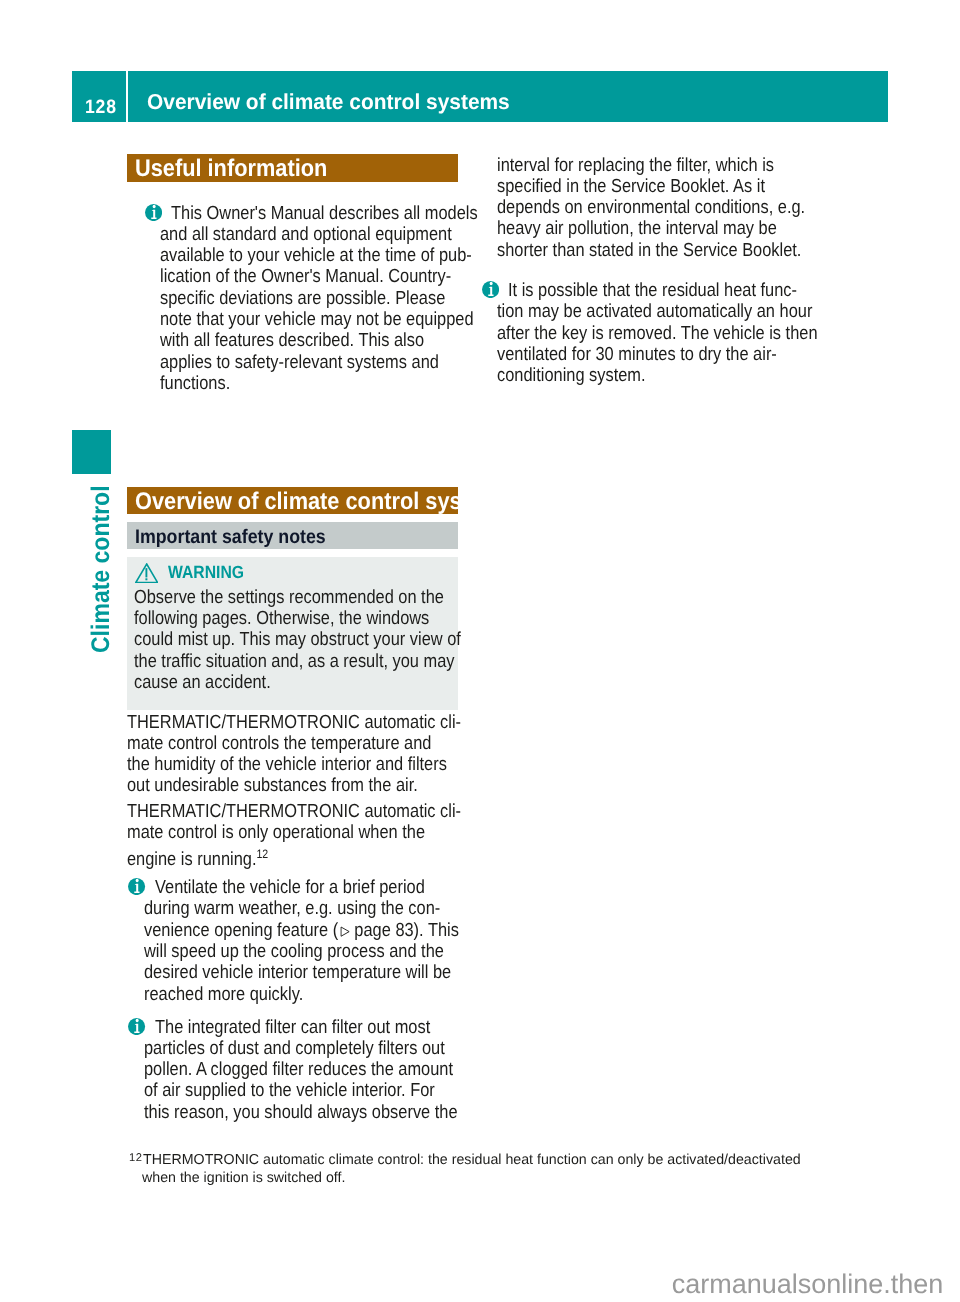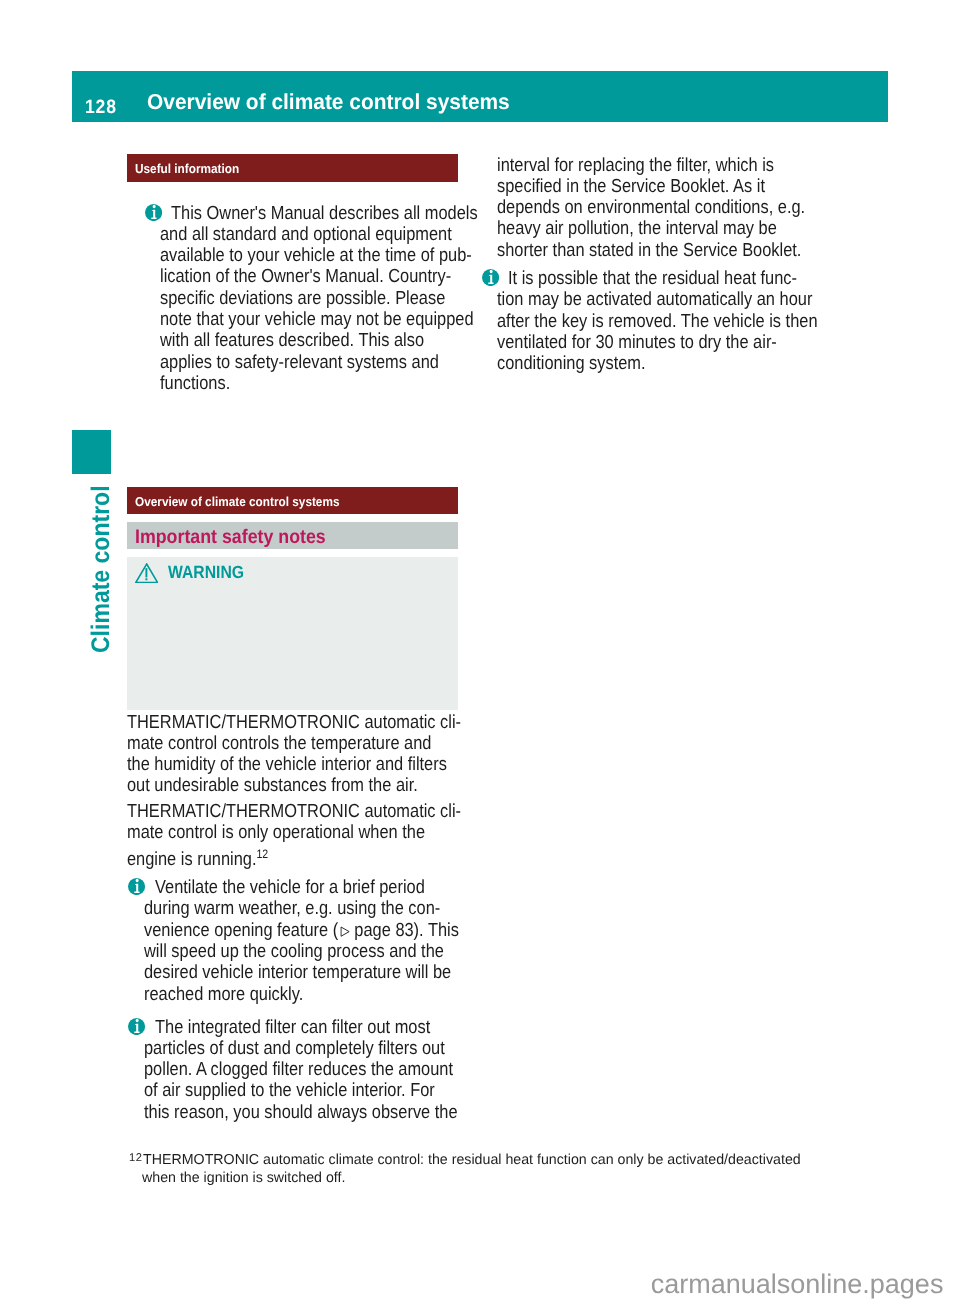--- a/index.html
+++ b/index.html
@@ -10,21 +10,20 @@
     color:#1d1d1b;
     -webkit-font-smoothing:antialiased;
     text-rendering:geometricPrecision;
   }
   .page { position:absolute; left:0; top:0; width:960px; height:1302px; overflow:hidden; background:#fff; }
 
   
   .hdr-pagenum {
     position:absolute; left:72px; top:71px; width:53.5px; height:50.5px;
     background:#009a9a;
-    padding-left:28px;
   }
   .hdr-pagenum .t {
     position:absolute; left:12.6px; top:0; height:50.5px; line-height:73.9px;
     color:#ffffff; font-weight:bold; font-size:19.33px; letter-spacing:0.9px;
     display:inline-block; transform:scaleX(0.907); transform-origin:left top;
   }
   .hdr-title {
     position:absolute; left:127.5px; top:71px; width:760.5px; height:50.5px;
     background:#009a9a;
   }
@@ -47,27 +46,27 @@
   
   .blk { position:absolute; }
   .ln {
     font-size:18.9px; letter-spacing:0px; line-height:21.3px;
     color:#1d1d1b; white-space:pre; height:21.3px;
     transform:scaleX(0.868); transform-origin:left top;
   }
 
   .sec-bar {
     position:absolute; left:126.7px; width:331.5px; height:27.7px;
-    background:#7f1d1d; color:#ffffff; font-weight:bold;
-    font-size:13px; letter-spacing:0px; line-height:30.5px;
+    background:#a16207; color:#ffffff; font-weight:bold;
+    font-size:24px; letter-spacing:0px; line-height:30.5px;
     box-sizing:border-box; padding-left:0;
   }
   .sub-bar {
     position:absolute; left:126.7px; width:331.5px; height:26.9px;
-    background:#c4cbcb; color:#be185d; font-weight:bold;
+    background:#c4cbcb; color:#0f172a; font-weight:bold;
     font-size:19.62px; letter-spacing:0px; line-height:30.3px;
     box-sizing:border-box; padding-left:0;
   }
   .bar-tx { display:inline-block; white-space:pre; transform:scaleX(0.907); transform-origin:left top; margin-left:8.1px; }
   .warn-box {
     position:absolute; left:126.7px; width:331.2px;
     background:#e9edec;
   }
   .warn-head { position:absolute; left:8px; top:6px; width:300px; height:22px; }
   .warn-head .tri { position:absolute; left:0; top:0; line-height:0; }
@@ -143,20 +142,27 @@
 
   <div class="warn-box" style="top:556.7px; height:153px">
     <div class="warn-head">
         <span class="tri"><svg width="23.4" height="20.5" viewBox="0 0 23.4 20.5">
             <path d="M11.7 1.0 L22.6 19.5 L0.8 19.5 Z" fill="none" stroke="#009a9a" stroke-width="1.55" stroke-linejoin="miter"></path>
             <rect x="10.45" y="5.1" width="1.9" height="9.3" fill="#009a9a"></rect>
             <rect x="10.4" y="15.3" width="2.0" height="2.0" fill="#009a9a"></rect>
           </svg></span>
         <span class="lbl">WARNING</span>
       </div>
+    <div class="blk" style="left:7.2px; top:30.0px">
+      <div class="ln">Observe the settings recommended on the</div>
+      <div class="ln">following pages. Otherwise, the windows</div>
+      <div class="ln">could mist up. This may obstruct your view of</div>
+      <div class="ln">the traffic situation and, as a result, you may</div>
+      <div class="ln">cause an accident.</div>
+    </div>
   </div>
 
   <div class="blk" style="left:126.7px; top:711.5px">
     <div class="ln">THERMATIC/THERMOTRONIC automatic cli-</div>
     <div class="ln">mate control controls the temperature and</div>
     <div class="ln">the humidity of the vehicle interior and filters</div>
     <div class="ln">out undesirable substances from the air.</div>
   </div>
 
   <div class="blk" style="left:126.7px; top:801.2px">
@@ -199,34 +205,34 @@
   </div>
 
   <div class="blk" style="left:497.3px; top:154.5px">
     <div class="ln">interval for replacing the filter, which is</div>
     <div class="ln">specified in the Service Booklet. As it</div>
     <div class="ln">depends on environmental conditions, e.g.</div>
     <div class="ln">heavy air pollution, the interval may be</div>
     <div class="ln">shorter than stated in the Service Booklet.</div>
   </div>
 
-  <div class="blk" style="left:497.3px; top:268px">
+  <div class="blk" style="left:497.3px; top:280px">
     <span class="ic" style="left:-15.4px; top:1.1px">
       <svg width="17.1" height="17.1" viewBox="0 0 34 34">
           <circle cx="17" cy="17" r="17" fill="#009a9a"></circle>
           <ellipse cx="18.2" cy="5.0" rx="3.0" ry="3.5" fill="#fff"></ellipse>
           <path d="M16.3 11.6 L20.3 11.6 L20.3 27.1 L22.9 27.1 L22.9 29.9 L12.5 29.9 L12.5 27.1 L16.3 27.1 L16.3 13.9 L13.2 13.9 Z" fill="#fff"></path>
         </svg>
     </span>
     <div class="ln" style="padding-left:12.7px">It is possible that the residual heat func-</div>
     <div class="ln">tion may be activated automatically an hour</div>
     <div class="ln">after the key is removed. The vehicle is then</div>
     <div class="ln">ventilated for 30 minutes to dry the air-</div>
     <div class="ln">conditioning system.</div>
   </div>
 
   <div class="footnote">
     <div class="fn-row" style="top:0"><span class="fn-mark">12</span><span class="fn-body">THERMOTRONIC automatic climate control: the residual heat function can only be activated/deactivated</span></div>
     <div class="fn-row fn2" style="top:17.8px"><span>when the ignition is switched off.</span></div>
   </div>
 
-  <div class="watermark">carmanualsonline.pages</div>
+  <div class="watermark">carmanualsonline.then</div>
 </div>
 
 </body></html>

